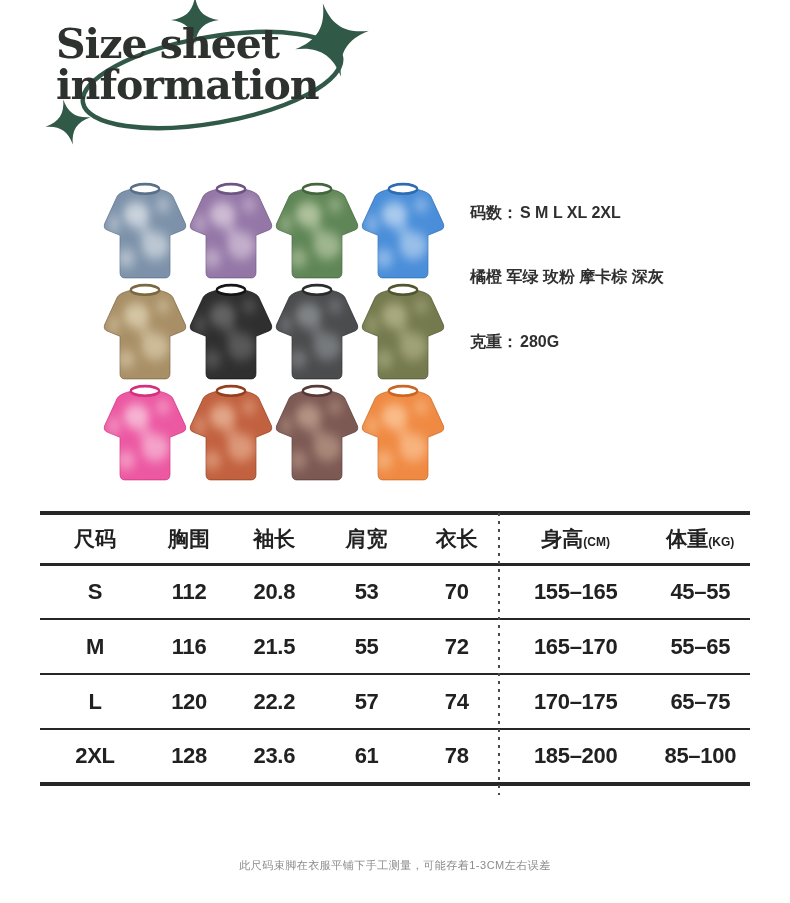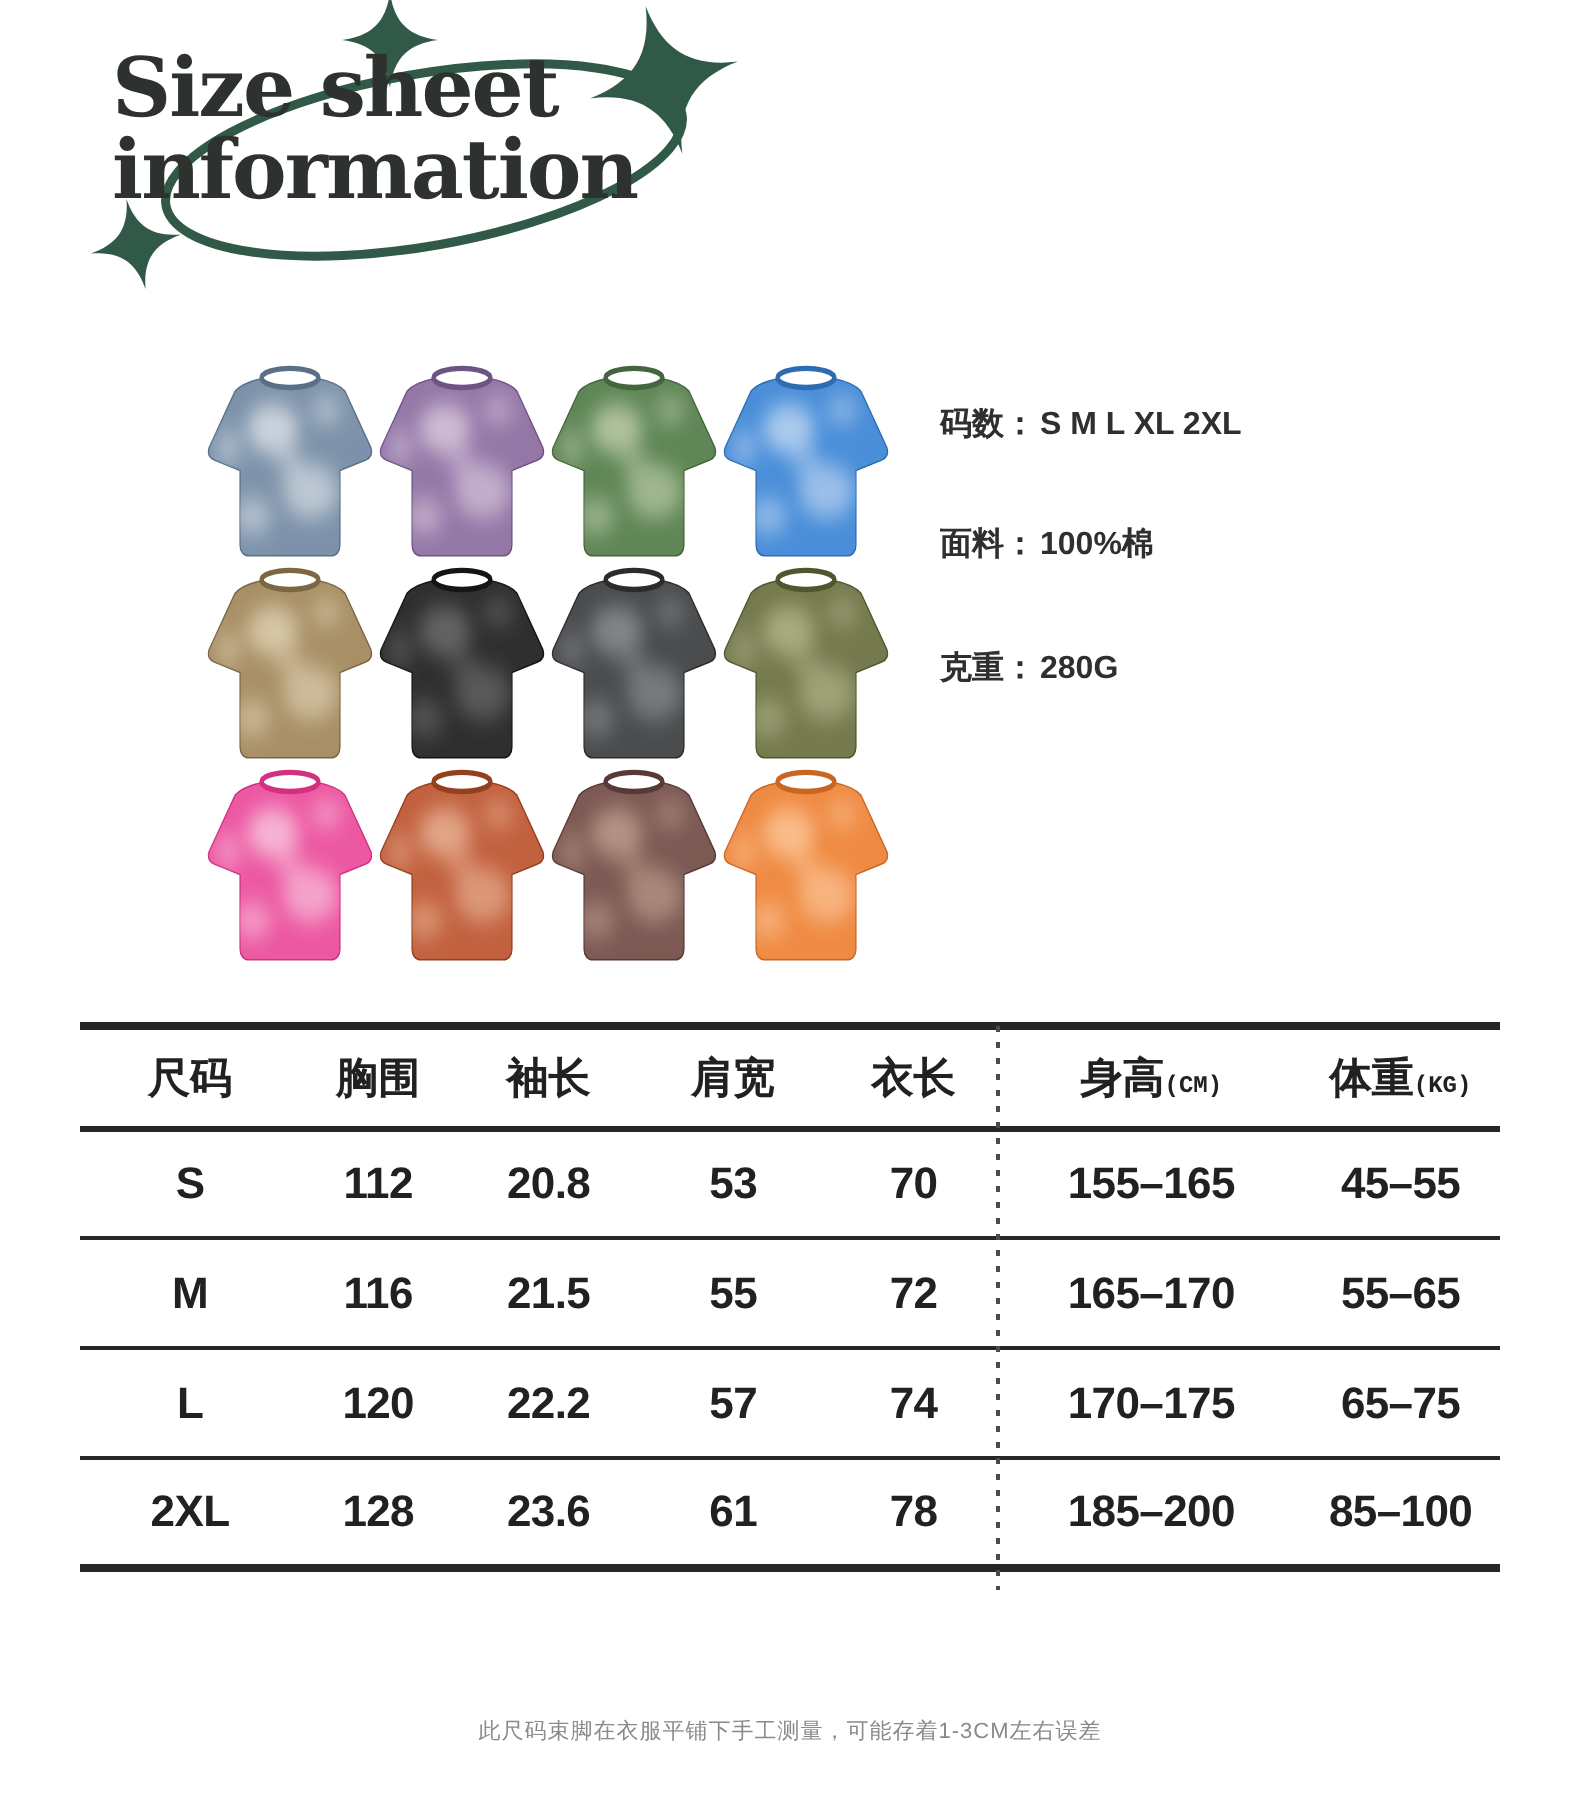--- a/index.html
+++ b/index.html
@@ -46,21 +46,21 @@
   .info-fabric{margin-top:28px;}
   .info-weight{margin-top:38px;}
 
   
   .size-table-wrap{position:absolute;left:40px;top:511px;width:710px;}
   table.size-table{
     width:100%;border-collapse:collapse;text-align:center;
     color:var(--table-ink);
   }
   table.size-table th{
-    height:51px;font-size:21px;font-weight:700;padding:0;font-family:Liberation Mono, monospace;
+    height:51px;font-size:21px;font-weight:700;padding:0;
   }
   table.size-table td{
     height:55px;font-size:22px;font-weight:700;padding:0;
     letter-spacing:-0.3px;
   }
   table.size-table{border-top:4px solid var(--line);}
   table.size-table thead tr{border-bottom:3px solid var(--line);}
   table.size-table tbody tr{border-bottom:2px solid var(--line);}
   table.size-table tbody tr:last-child{border-bottom:4px solid var(--line);}
   .unit{font-size:12px;font-weight:700;letter-spacing:0;}
@@ -259,22 +259,22 @@
       <ellipse cx="50" cy="52" rx="8" ry="7" opacity="0.45"></ellipse>
       <ellipse cx="14" cy="45" rx="7" ry="9" opacity="0.5"></ellipse>
     </g>
     <ellipse class="tee-collar" cx="50" cy="11.5" rx="16.5" ry="4.6" fill="none" stroke-width="2.6" stroke="#c96722"></ellipse>
   </svg>
 </div>
 
   <section class="info-panel">
     <div class="info-line info-sizes"><span class="lbl">码数：</span><span>S M L XL 2XL</span></div>
     <div class="info-line info-colors">
+      <div>橘橙 军绿 玫粉 摩卡棕 深灰</div>
     </div>
-    <div class="info-line info-fabric"><span class="lbl">面料：</span><span>100%棉</span></div>
     <div class="info-line info-weight"><span class="lbl">克重：</span><span>280G</span></div>
   </section>
 
   <section class="size-table-wrap">
     <table class="size-table">
       <colgroup>
         <col style="width:15.5%">
           <col style="width:11%">
           <col style="width:13%">
         <col style="width:13%">

